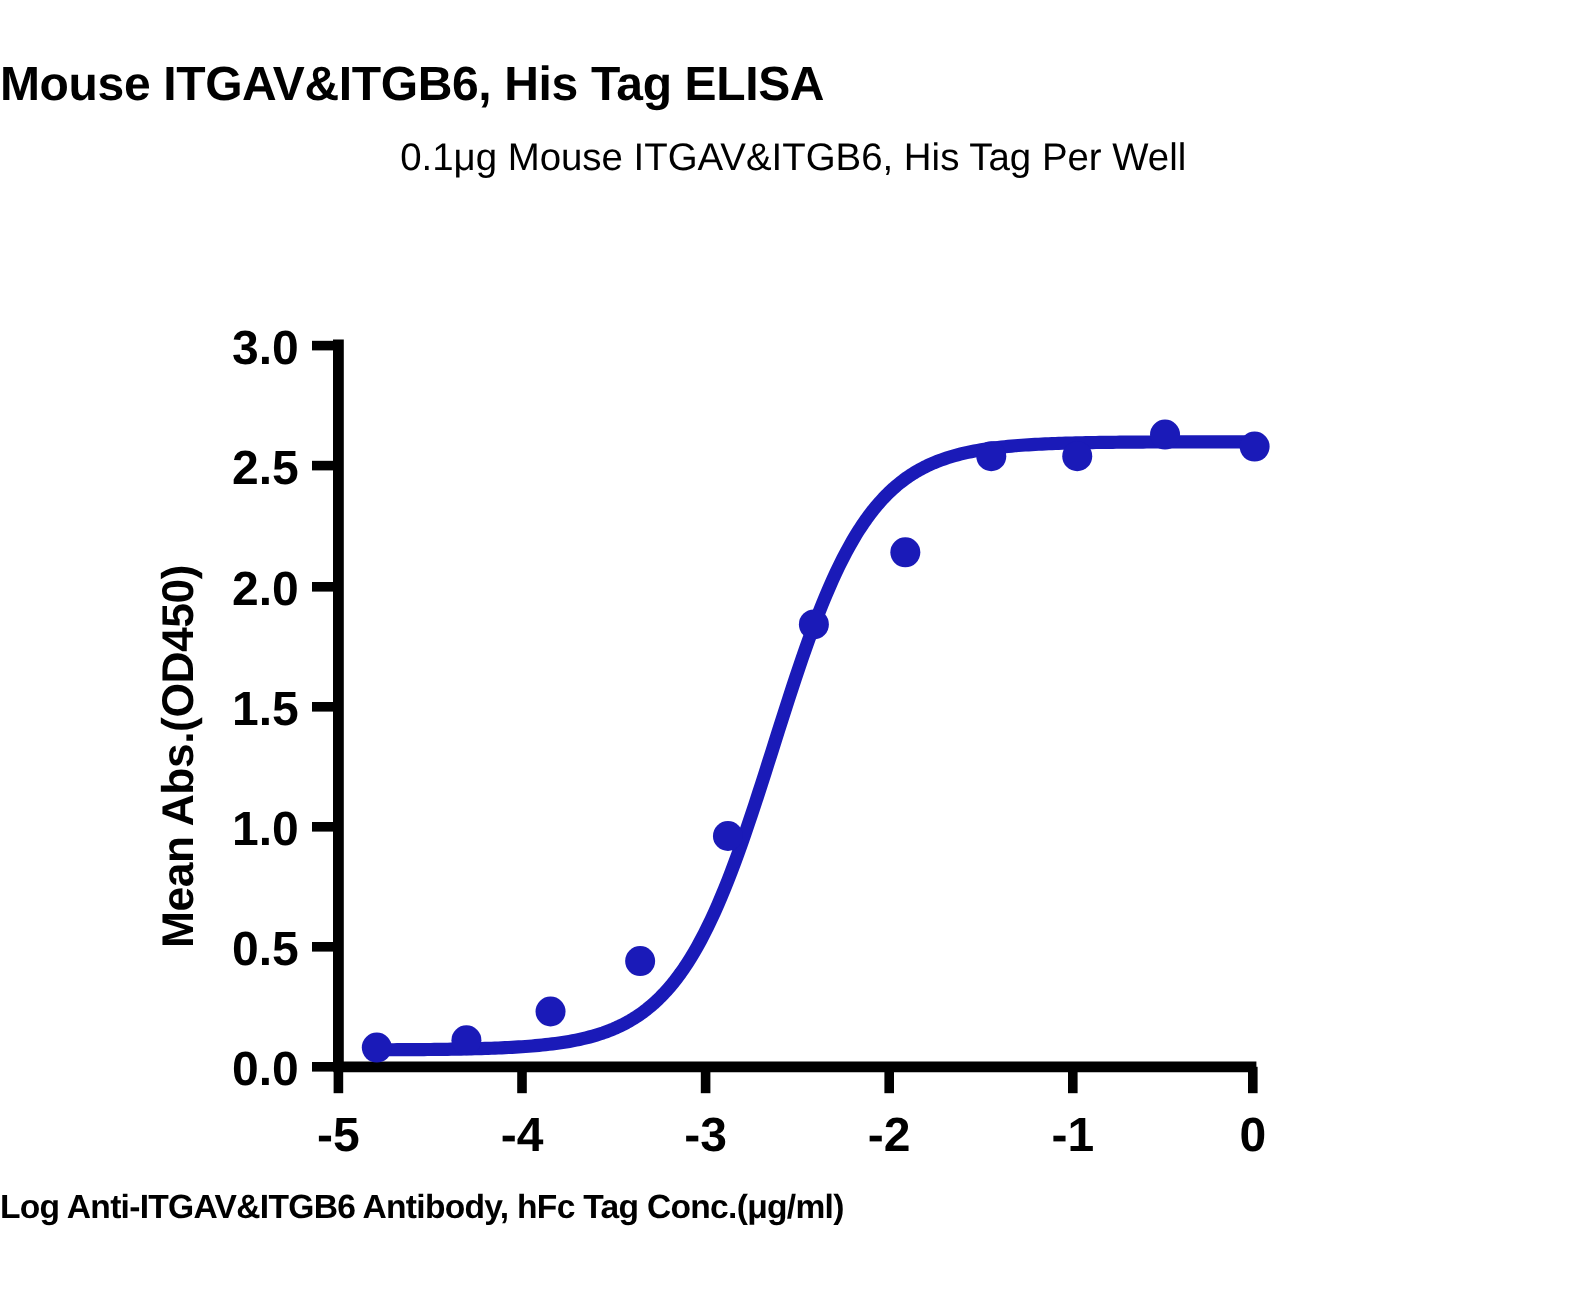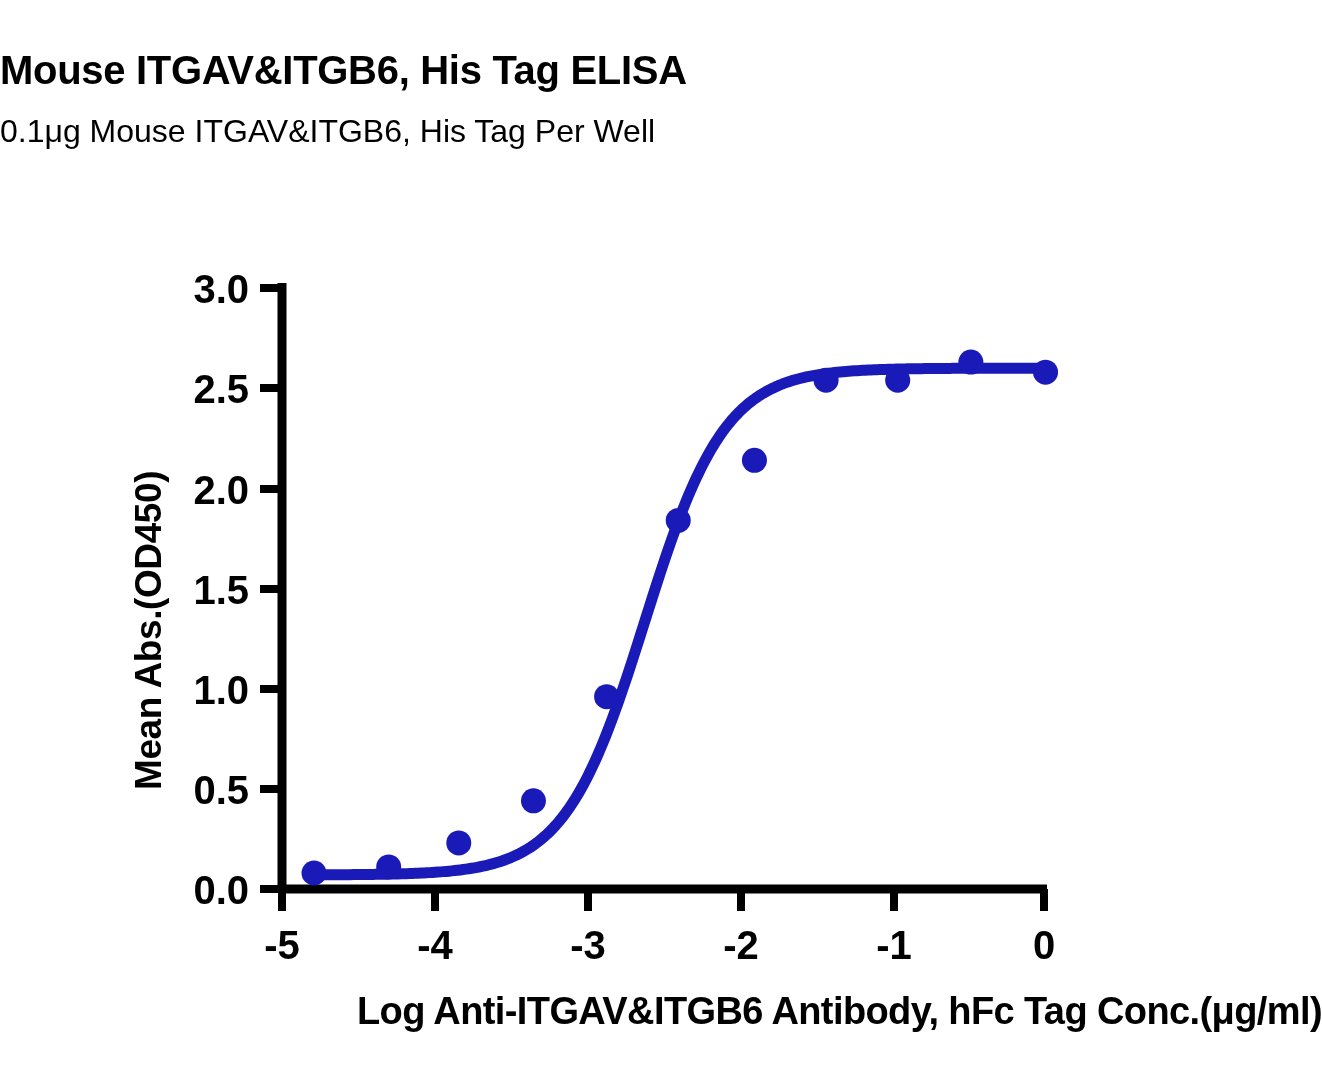--- a/index.html
+++ b/index.html
@@ -30,32 +30,32 @@
     font-size: 40px;
     font-weight: bold;
     letter-spacing: -0.3px;
     white-space: nowrap;
   }
   .subtitle {
     position: absolute;
     left: 0;
     top: 113px;
     width: 1322px;
-    text-align: left;
+    text-align: center;
     font-size: 32px;
     font-weight: normal;
     white-space: nowrap;
   }
   .xlabel {
     position: absolute;
     left: 0;
     top: 990px;
     width: 1322px;
-    text-align: right;
-    font-size: 38px;
+    text-align: left;
+    font-size: 28px;
     font-weight: bold;
     letter-spacing: -0.6px;
     white-space: nowrap;
   }
   .ylabel {
     position: absolute;
     left: 0;
     top: 0;
     width: 560px;
     height: 56px;

